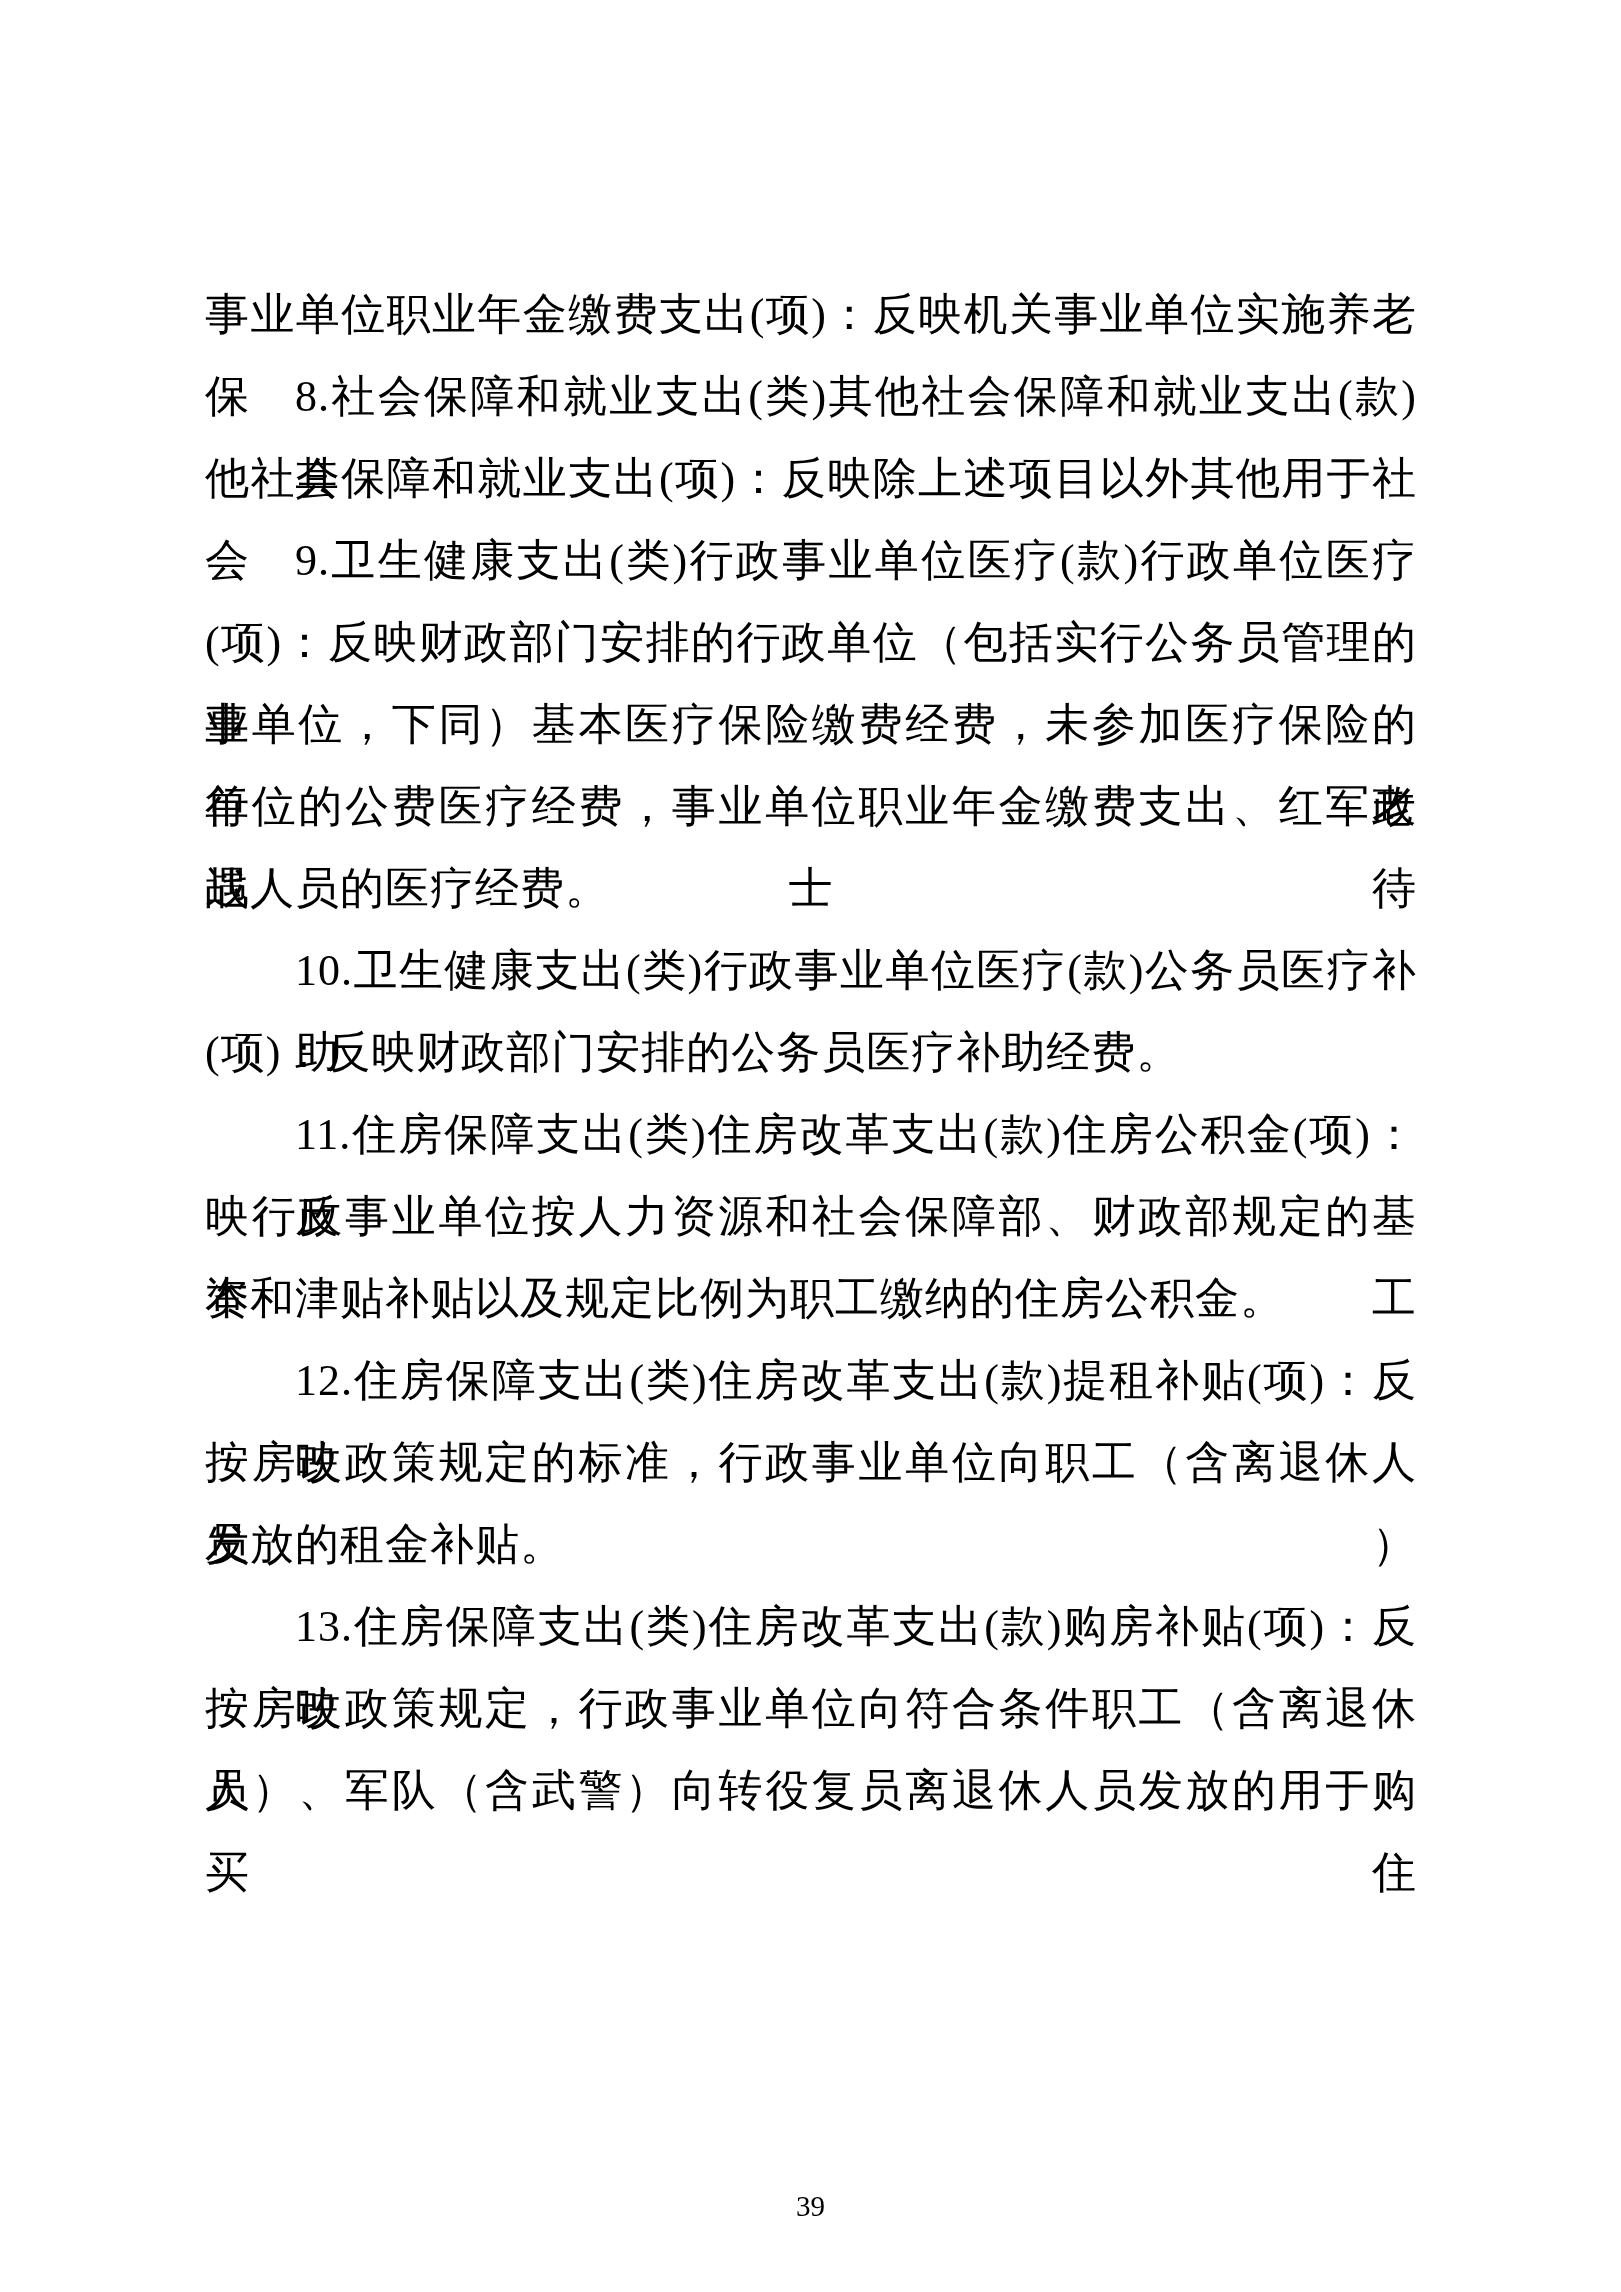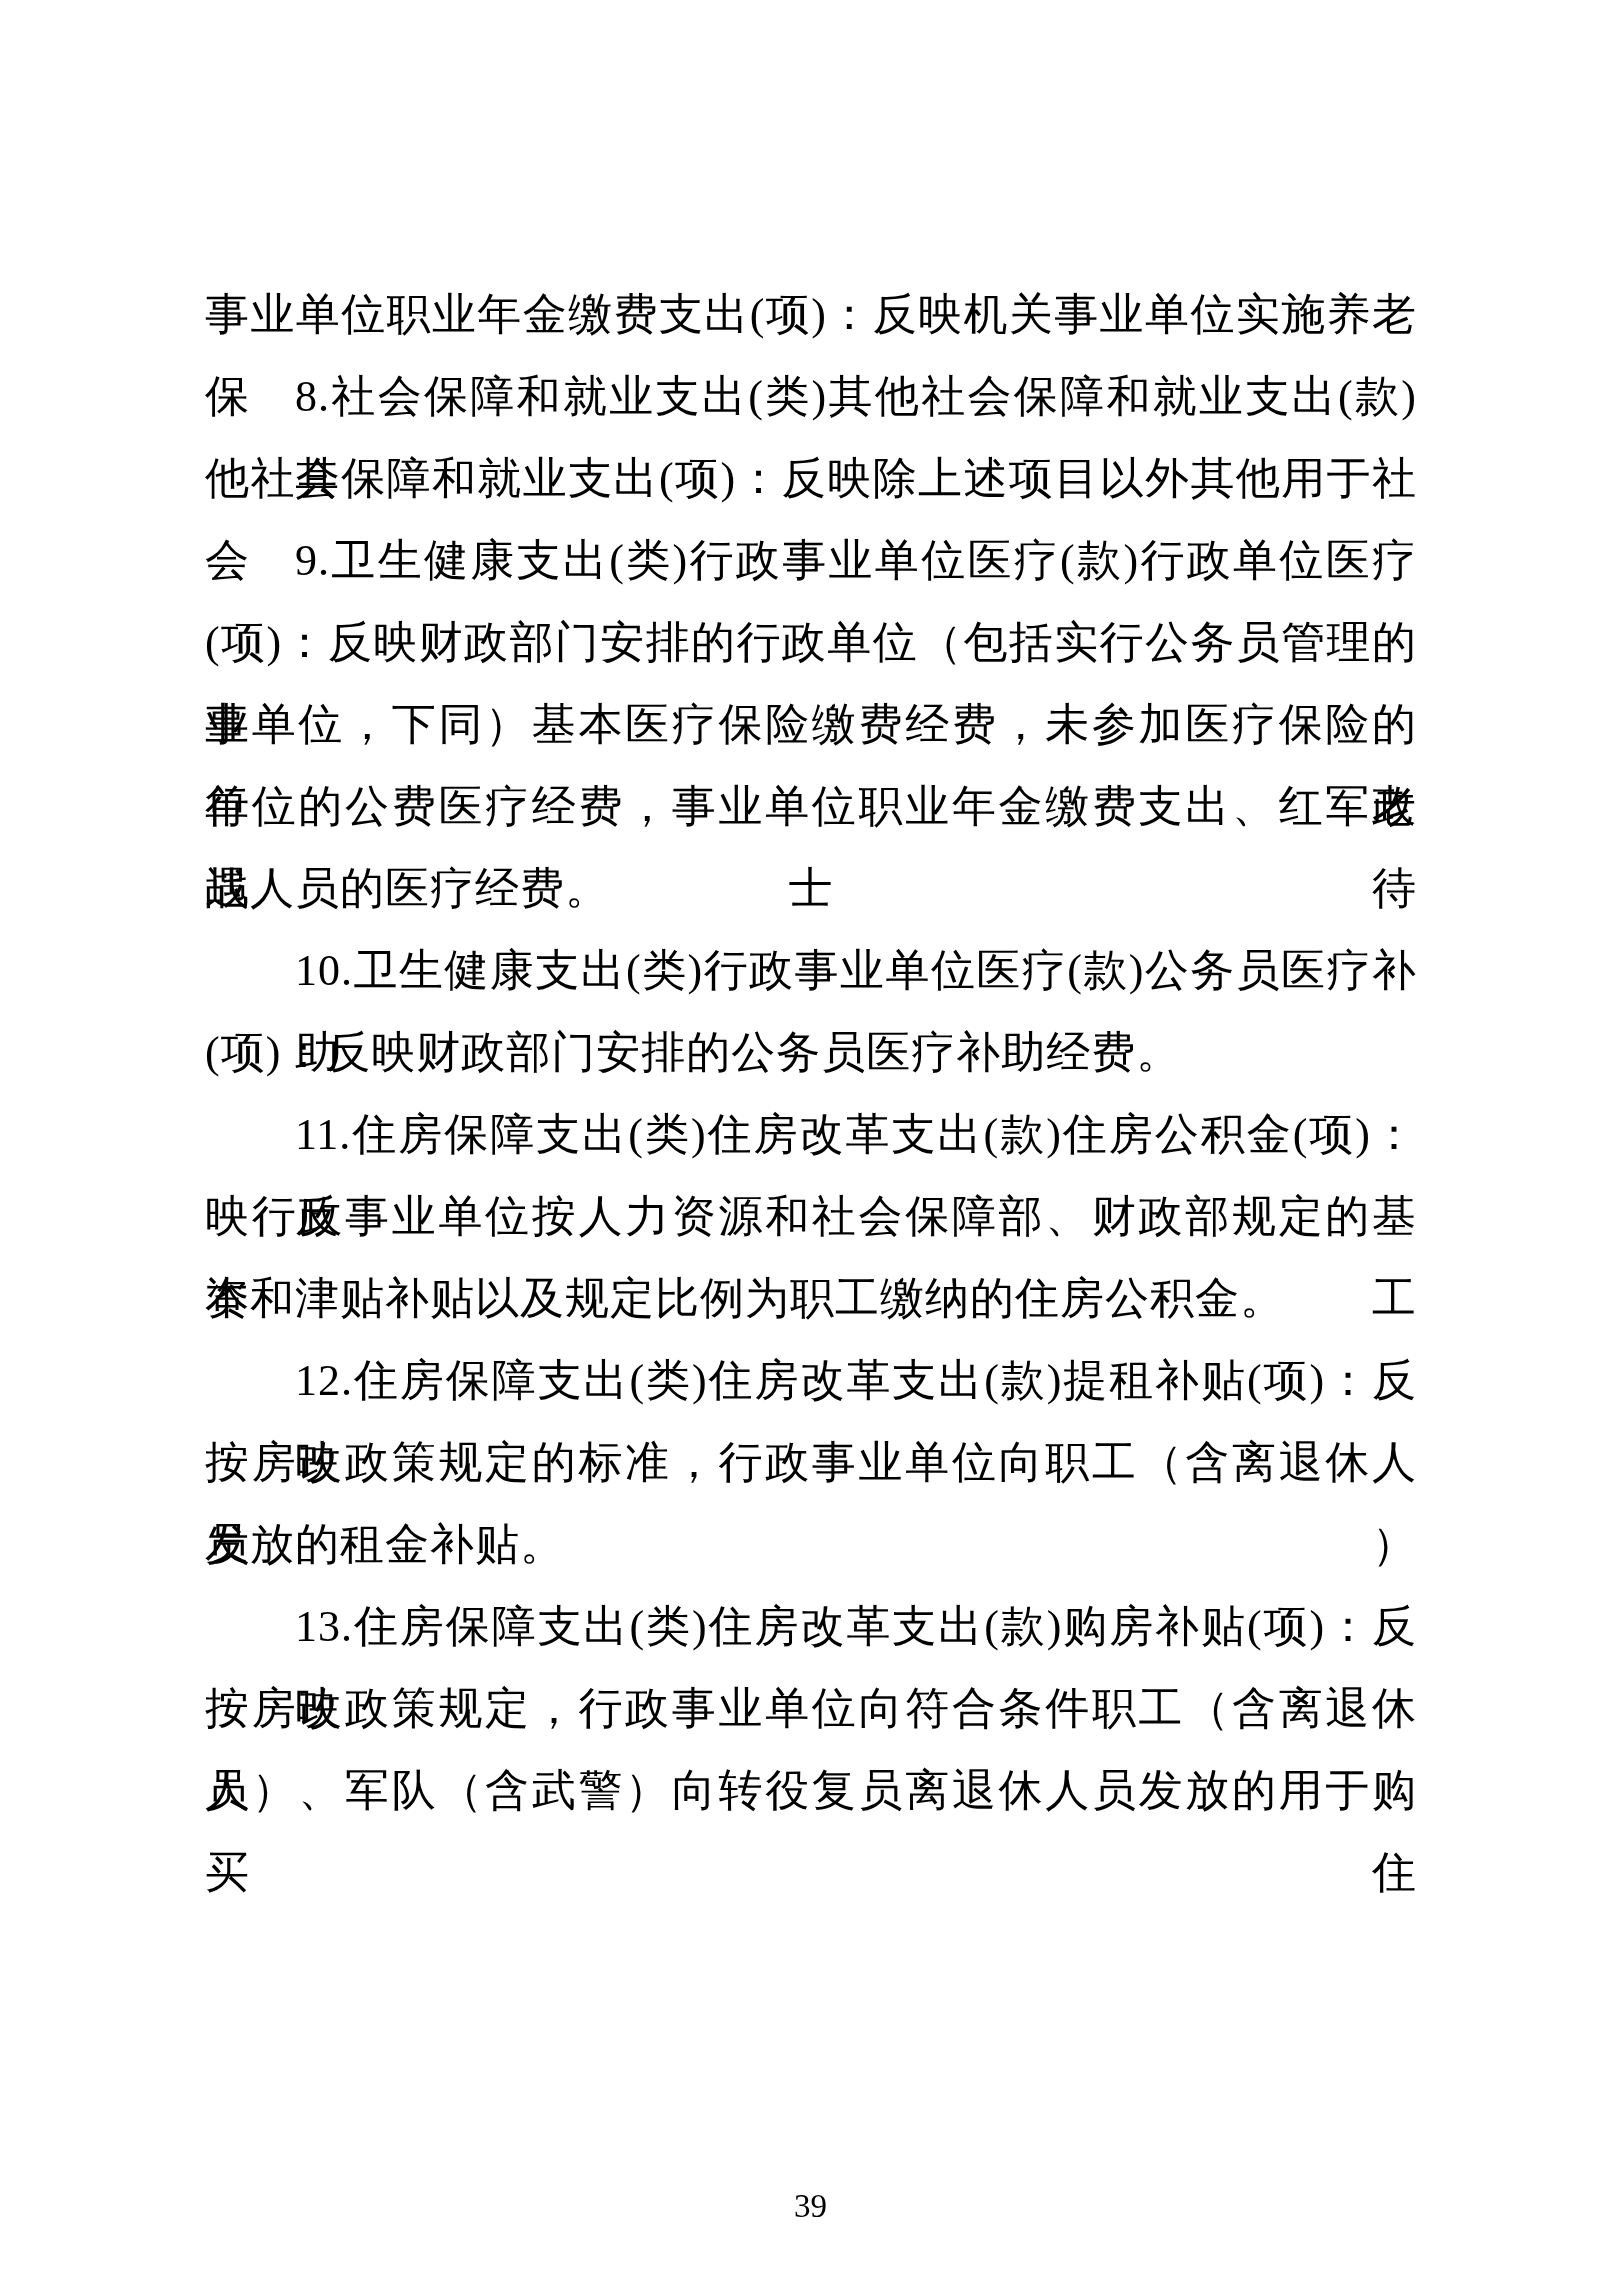--- a/index.html
+++ b/index.html
@@ -41,21 +41,21 @@
   }
   .line.indent {
     padding-left: 90px;
   }
   .page-number {
     position: absolute;
     top: 2182px;
     left: 0;
     width: 100%;
     text-align: center;
-    font-size: 33px;
+    font-size: 29px;
     line-height: 49px;
     color: #000000;
   }
 </style>
 </head>
 <body>
 
 <div class="page">
   <div class="text-block" id="text-block">
       <div class="line justify">事业单位职业年金缴费支出(项)：反映机关事业单位实施养老保</div>

